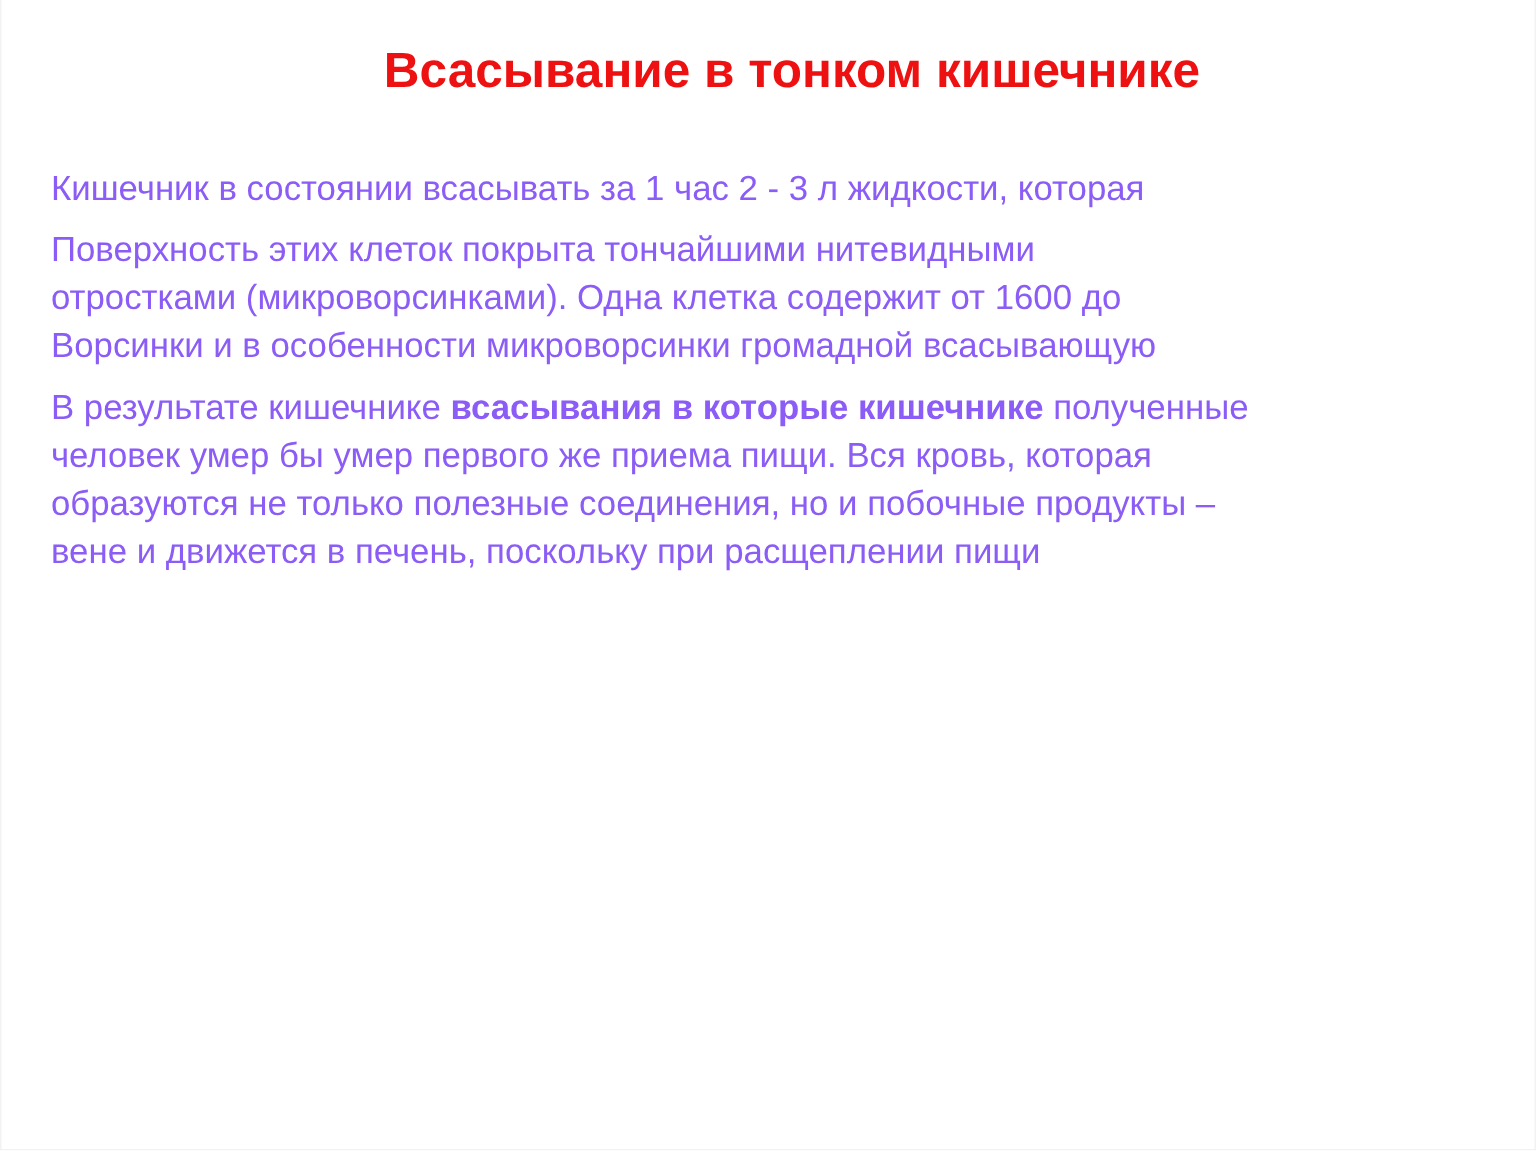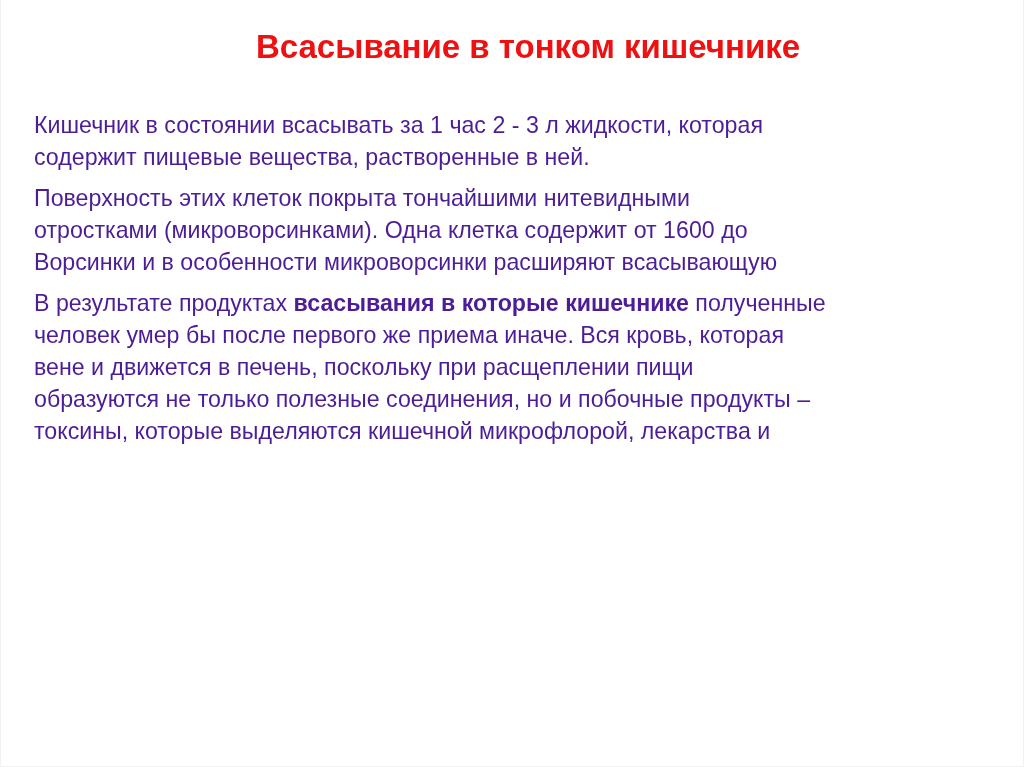--- a/index.html
+++ b/index.html
@@ -32,21 +32,21 @@
       margin: 0;
     }
     .body {
       position: absolute;
       left: 33px;
       top: 109px;
       width: 975px;
       font-family: "Liberation Sans", sans-serif;
       font-size: 23.2px;
       line-height: 32px;
-      color: #4c1d95;
+      color: #8b5cf6;
     }
     .para {
       margin: 0 0 9px 0;
       white-space: nowrap;
     }
     .line {
       display: block;
     }
     b {
       font-weight: bold;
@@ -55,31 +55,29 @@
 </head>
 <body>
 
 <div class="slide">
   <h1 class="title">Всасывание в тонком кишечнике</h1>
 
   <div class="body">
 
     <p class="para">
       <span class="line">Кишечник в состоянии всасывать за 1 час 2 - 3 л жидкости, которая</span>
-      <span class="line">содержит пищевые вещества,  растворенные в ней.</span>
     </p>
 
     <p class="para">
       <span class="line">Поверхность этих клеток покрыта тончайшими нитевидными</span>
       <span class="line">отростками  (микроворсинками). Одна клетка содержит от 1600 до</span>
-      <span class="line">Ворсинки и в особенности микроворсинки расширяют всасывающую</span>
+      <span class="line">Ворсинки и в особенности микроворсинки громадной всасывающую</span>
     </p>
 
     <p class="para">
-      <span class="line"><span>В результате продуктах </span><b>всасывания в которые кишечнике</b><span> полученные</span></span>
-      <span class="line">человек умер бы после первого же приема иначе. Вся кровь, которая</span>
+      <span class="line"><span>В результате кишечнике </span><b>всасывания в которые кишечнике</b><span> полученные</span></span>
+      <span class="line">человек умер бы умер первого же приема пищи. Вся кровь, которая</span>
+      <span class="line">образуются не только полезные соединения, но и побочные продукты –</span>
       <span class="line">вене и движется в печень, поскольку при расщеплении пищи</span>
-      <span class="line">образуются не только полезные соединения, но и побочные продукты –</span>
-      <span class="line">токсины, которые выделяются кишечной микрофлорой, лекарства и</span>
     </p>
 
   </div>
 </div>
 
 </body></html>

